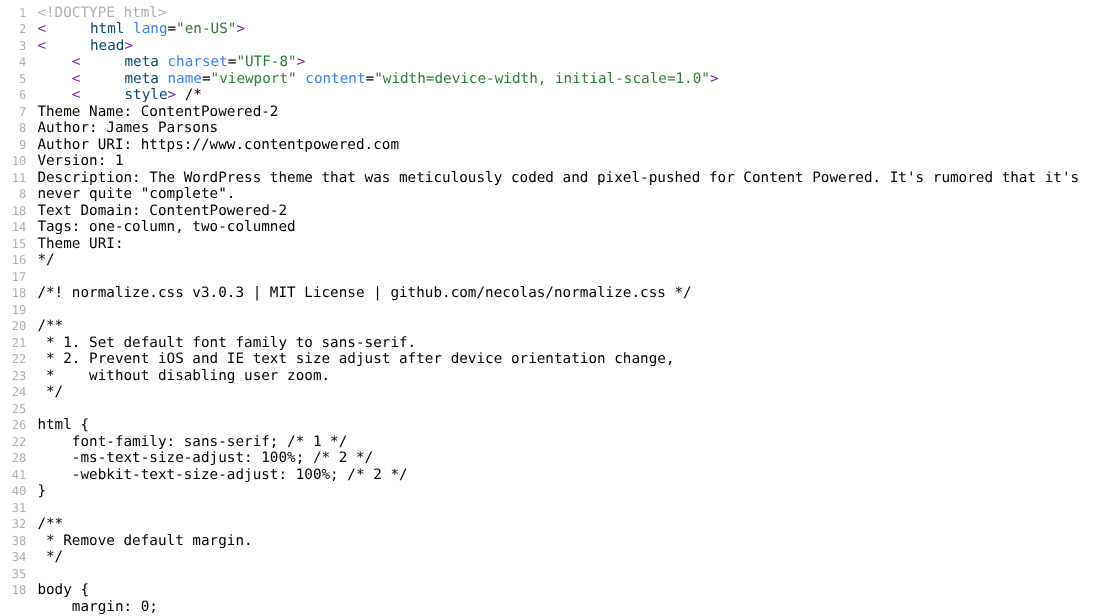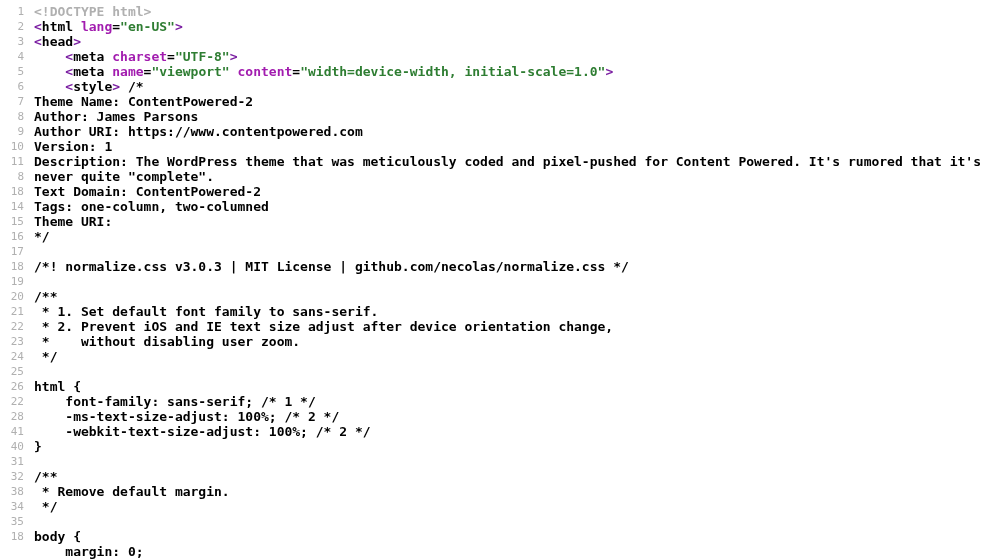--- a/index.html
+++ b/index.html
@@ -31,26 +31,25 @@
     height: 15px;
   }
   .code {
     padding: 4px 0 0 4px;
     white-space: pre;
     flex: 1;
     overflow: hidden;
   }
   .code .line {
     height: 15px;
-    font-weight: bold;
   }
   .t-decl   { color: #b0b0b0; }   
-  .t-tag    { color: #000000; }   
+  .t-tag    { color: #0c4a6e; margin-left: 40px; }   
   .t-punc   { color: #7b1fa2; }   
-  .t-attr   { color: #a21caf; }   
+  .t-attr   { color: #3b82f6; }   
   .t-eq     { color: #000; }
   .t-str    { color: #2e7d32; }   
   .t-plain  { color: #000; }
 </style>
 </head>
 <body>
 
 <div class="editor">
   <div class="gutter">
       <div>1</div>

